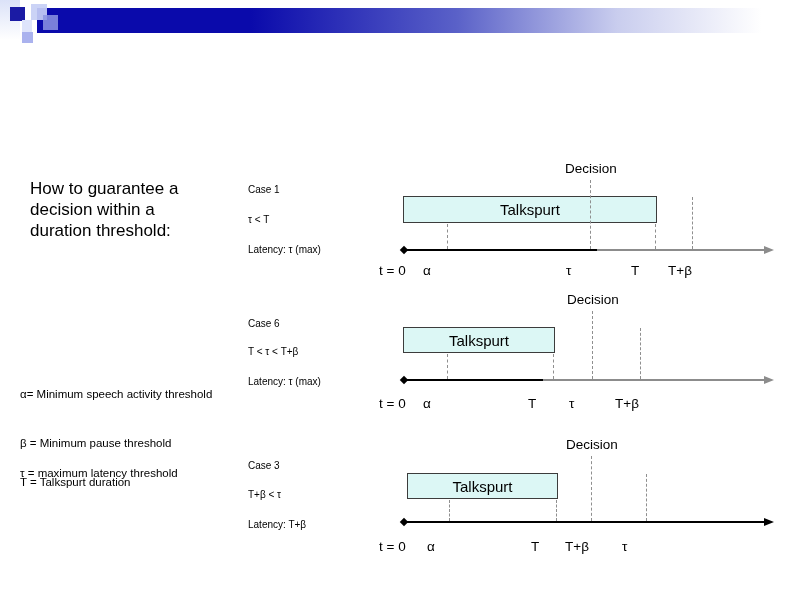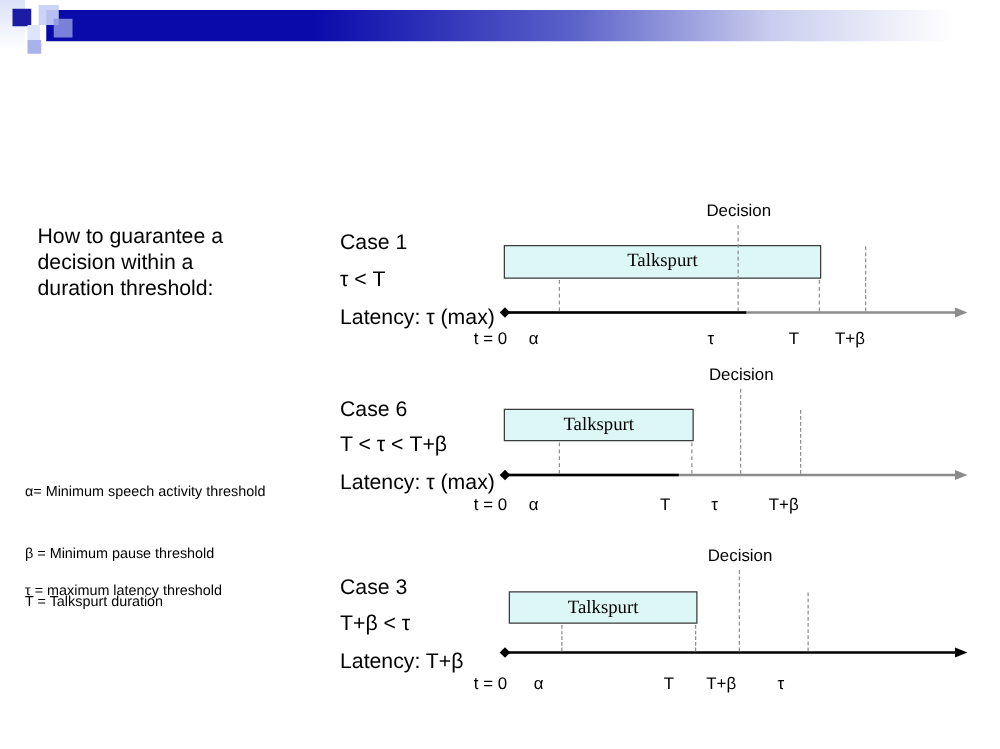--- a/index.html
+++ b/index.html
@@ -16,26 +16,26 @@
   .sq-pale{left:31px;top:4px;width:16px;height:16px;background:#c7cff5;opacity:.92;}
   .sq-pale2{left:22px;top:20px;width:10px;height:12px;background:#dee4fb;}
   .sq-med{left:43px;top:15px;width:15px;height:15px;background:#8d95e2;opacity:.85;}
   .sq-med2{left:22px;top:32px;width:11px;height:11px;background:#aab2ee;}
 
   
   .title{position:absolute;left:20px;top:72px;width:760px;text-align:center;
          font-size:46px;letter-spacing:-1px;white-space:nowrap;}
   .intro{position:absolute;left:30px;top:178px;width:175px;font-size:17px;line-height:21px;}
   .legend-item{position:absolute;left:20px;font-size:11.5px;white-space:nowrap;}
-  .case-name,.case-cond,.case-lat{position:absolute;left:248px;font-size:17px;white-space:nowrap;margin-left:24px;}
+  .case-name,.case-cond,.case-lat{position:absolute;left:248px;font-size:10px;white-space:nowrap;}
 
   
   .decision-label{position:absolute;width:72px;text-align:center;font-size:13.5px;z-index:3;}
   .talkspurt{position:absolute;background:#dcf7f5;border:1.5px solid #3c3c3c;z-index:1;
-             display:flex;align-items:center;justify-content:center;font-size:15px;font-family:Liberation Serif, serif;}
+             display:flex;align-items:center;justify-content:center;font-size:15px;}
   .vdash{position:absolute;width:0;border-left:1.5px dashed #8f8f8f;z-index:2;}
   .axis-gray{position:absolute;height:2px;background:#8c8c8c;z-index:0;}
   .axis-black{position:absolute;height:2px;background:#000;z-index:1;}
   .arrow-r{position:absolute;width:0;height:0;border-top:4.5px solid transparent;
            border-bottom:4.5px solid transparent;border-left:10px solid #000;z-index:2;}
   .diamond{position:absolute;width:6px;height:6px;background:#000;transform:rotate(45deg);z-index:2;}
   .tick{position:absolute;width:50px;font-size:13.5px;white-space:nowrap;}
 </style>
 </head>
 <body>

